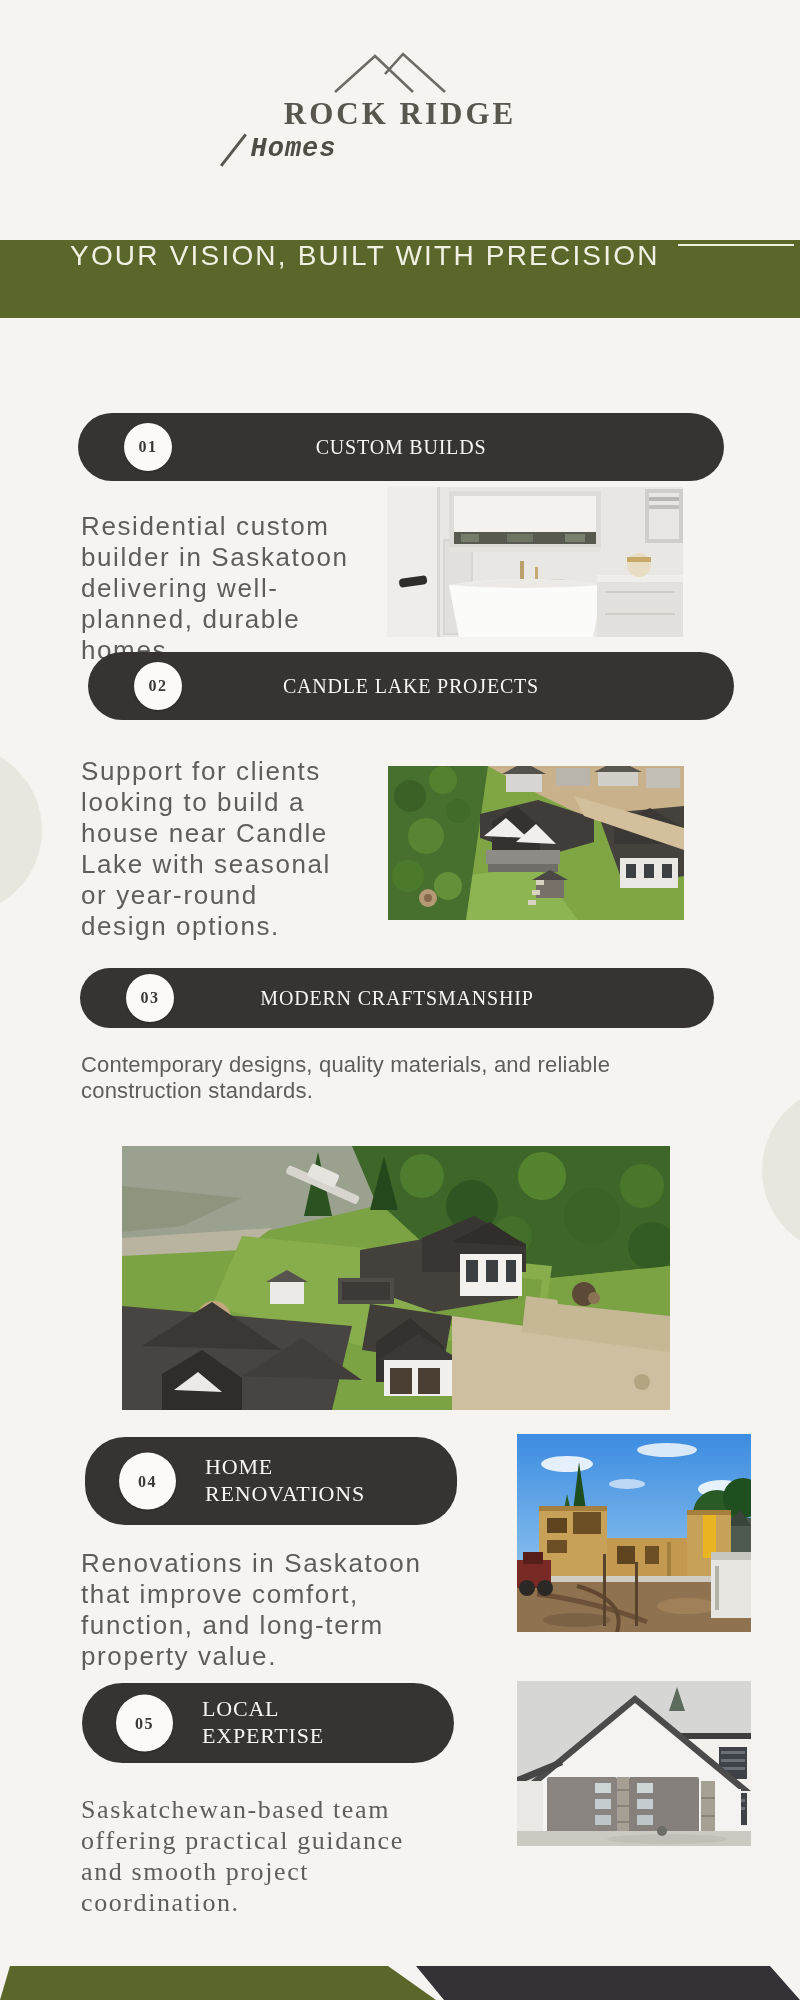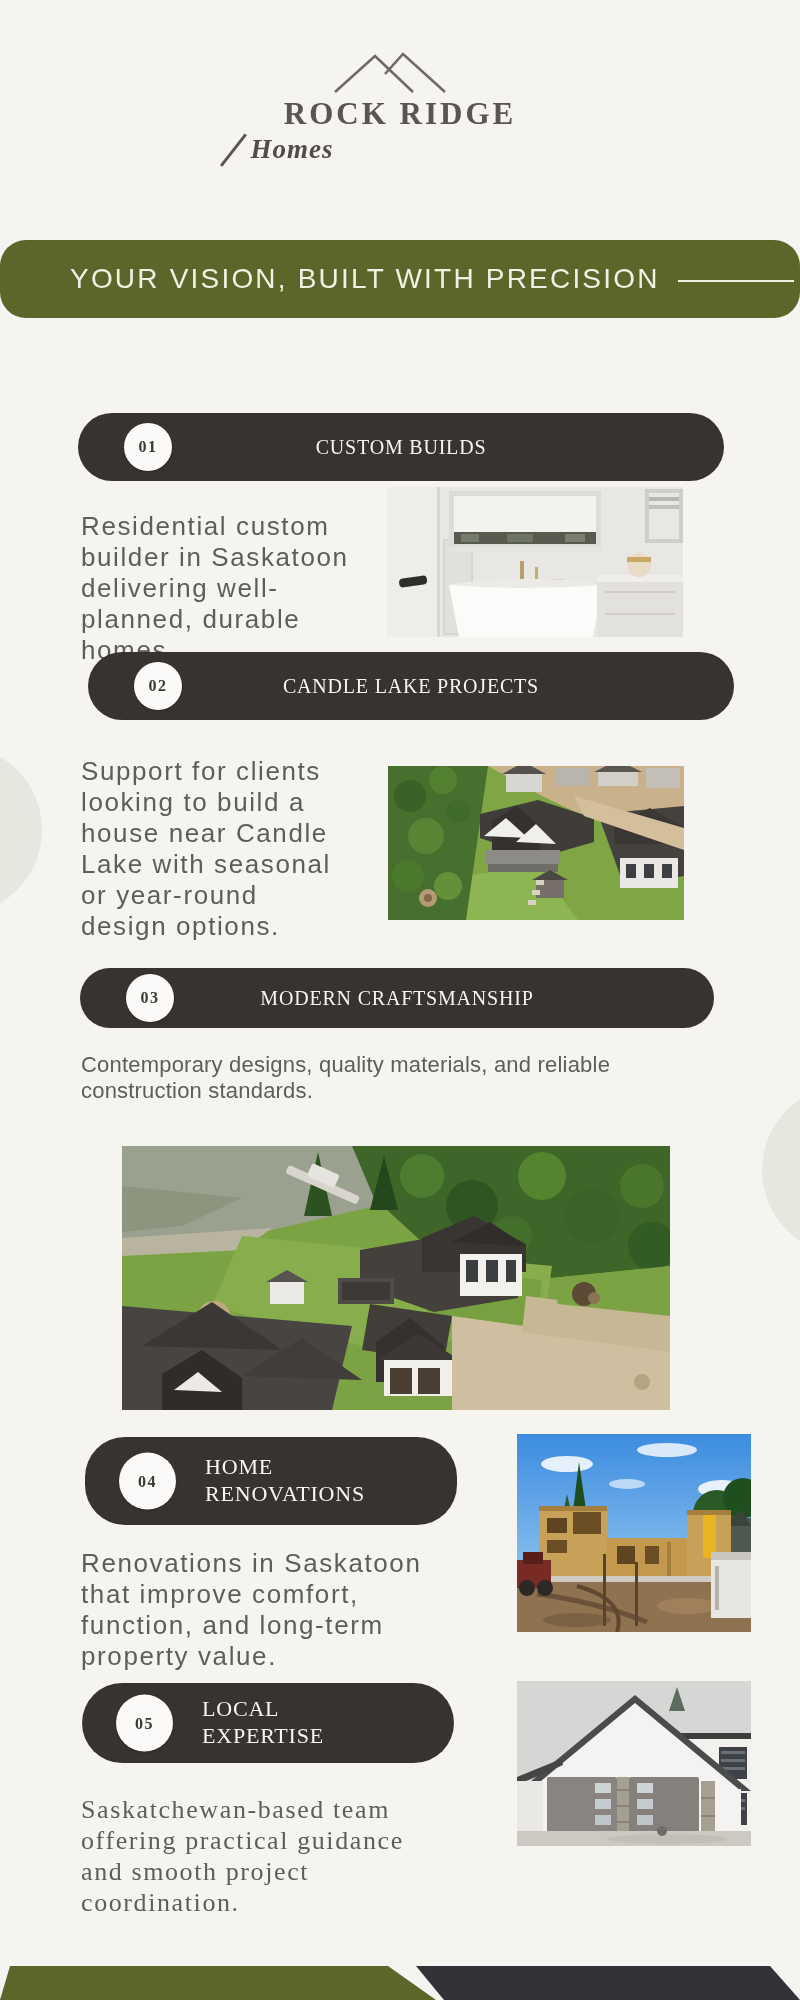--- a/index.html
+++ b/index.html
@@ -10,24 +10,24 @@
   .bg-circle{position:absolute;border-radius:50%;background:#e8e7df;}
   .bg-circle.left{left:-128px;top:745px;width:170px;height:170px;}
   .bg-circle.right{left:762px;top:1085px;width:170px;height:170px;}
 
   
   .logo{position:absolute;left:0;top:50px;width:800px;display:flex;flex-direction:column;align-items:center;}
   .logo .mountains{margin-left:-20px;}
   .logo .brand{font-family:"Liberation Serif",serif;font-weight:600;font-size:31px;letter-spacing:3px;color:#595650;margin-top:2px;}
   .logo .homes-row{width:240px;display:flex;align-items:flex-start;margin-top:2px;margin-left:-96px;}
   .logo .slash{width:2.5px;height:40px;background:#5a5751;transform:rotate(38deg);margin:-4px 16px 0 0;}
-  .logo .tagline{font-family:Liberation Serif, serif;font-style:italic;font-weight:bold;font-size:27px;color:#504d47;letter-spacing:1px;text-align:center;}
-
-  
-  .banner{position:absolute;left:0;top:240px;width:800px;height:78px;background:#5b662a;display:flex;align-items:center;padding-left:70px;box-sizing:border-box;border-radius:26px;}
+  .logo .tagline{font-family:Liberation Mono, monospace;font-style:italic;font-weight:bold;font-size:27px;color:#504d47;letter-spacing:1px;text-align:center;}
+
+  
+  .banner{position:absolute;left:0;top:240px;width:800px;height:78px;background:#5b662a;display:flex;align-items:flex-start;padding-left:70px;box-sizing:border-box;}
   .banner .headline{color:#f0f1e3;font-size:28px;letter-spacing:2.2px;font-weight:400;}
   .banner .rule{width:116px;height:2px;background:#eef0e2;margin-left:18px;margin-top:4px;}
 
   
   .pill{position:absolute;background:#363330;border-radius:40px;font-family:Liberation Serif, serif;}
   .pill .circle{position:absolute;left:46px;top:50%;transform:translateY(-50%);width:48px;height:48px;border-radius:50%;background:#fbfaf8;display:flex;align-items:center;justify-content:center;box-shadow:0 1px 2px rgba(0,0,0,.25);}
   .pill.narrow .circle{left:34px;width:57px;height:57px;}
   .pill .num{font-size:16px;font-weight:bold;letter-spacing:1.5px;color:#3a3835;}
   .pill .title{position:absolute;inset:0;display:flex;align-items:center;justify-content:center;color:#f7f6f3;font-size:20px;letter-spacing:0.8px;font-weight:400;}
   .pill.narrow .title{justify-content:flex-start;padding-left:120px;font-size:22px;line-height:1.22;text-align:left;}

